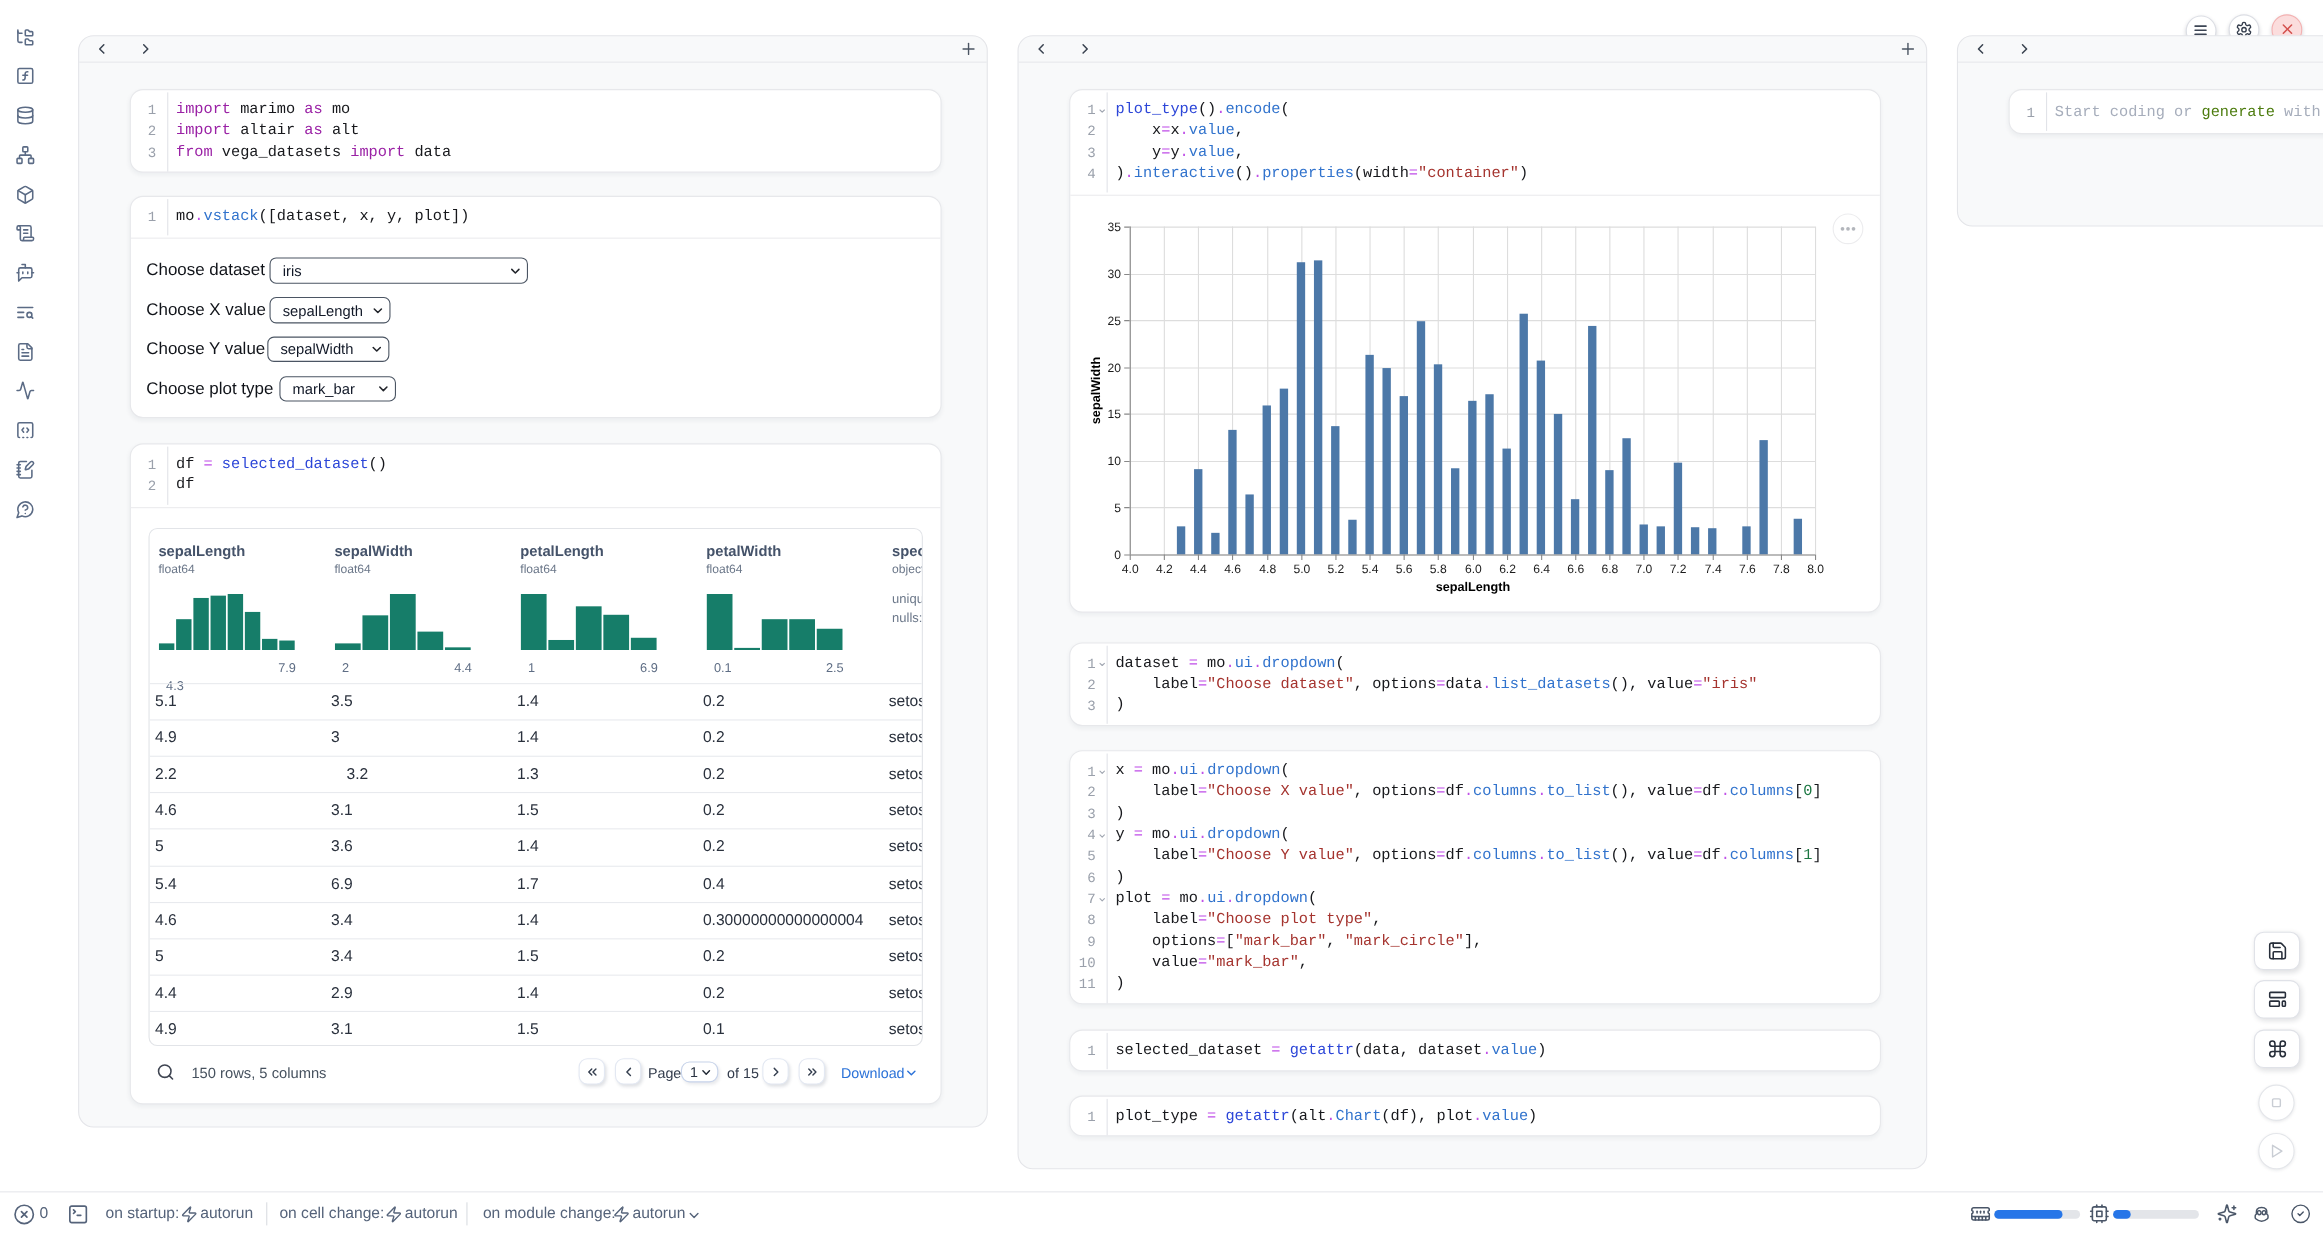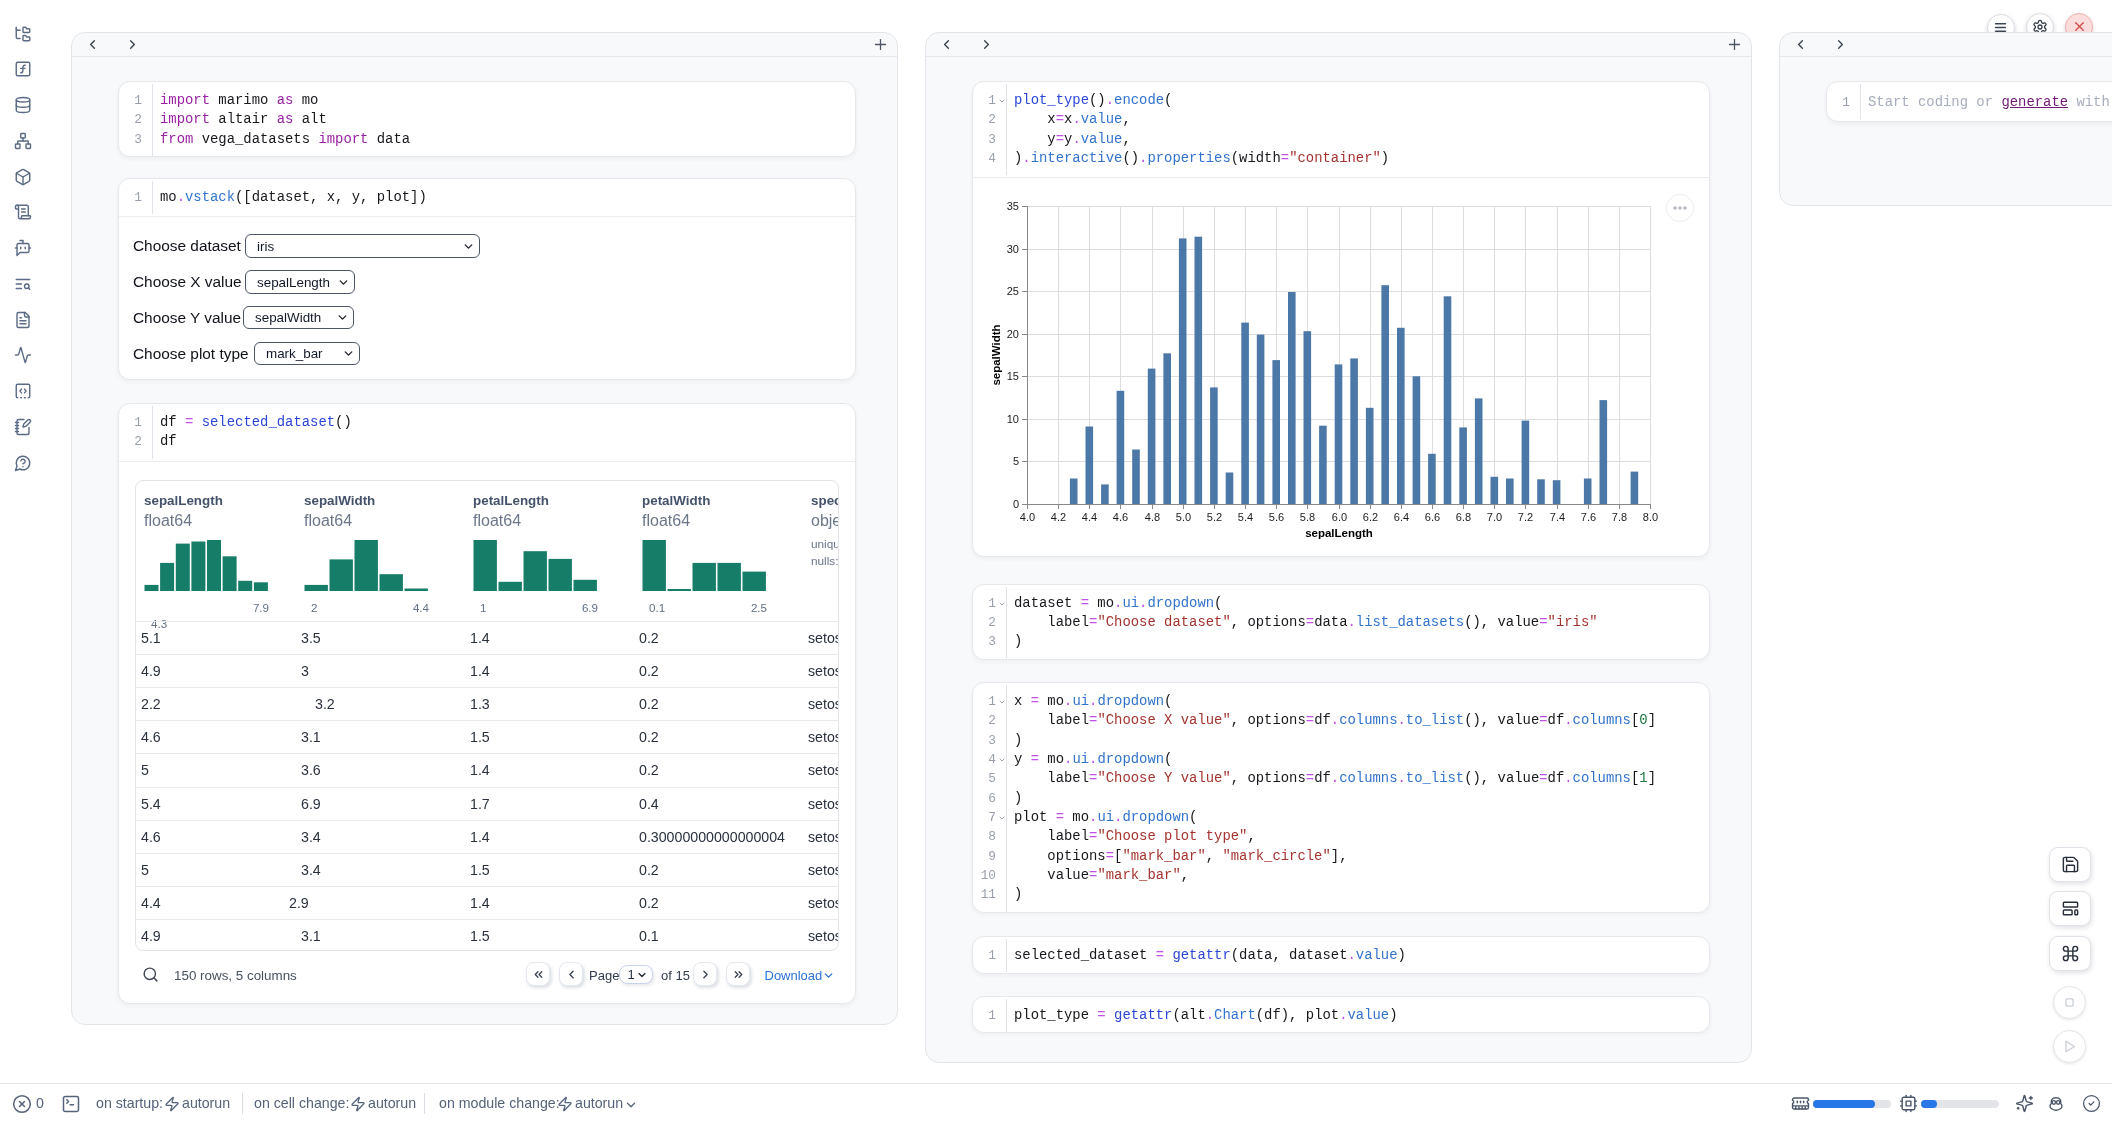--- a/index.html
+++ b/index.html
@@ -15,21 +15,21 @@
 .ct{position:absolute;left:41px}
 .cdiv{position:absolute;left:33px;top:2px;bottom:2px;width:1px;background:#e1e3e8}
 .k{color:#9a21a5}.f{color:#2c46d8}.p{color:#3173cd}.o{color:#c050e8}.s{color:#a5342f}.n{color:#1b7742}
 .drow{position:absolute;height:24px;font-size:15.4px;color:#101319;display:flex;align-items:center}
 .dsel{position:absolute;background:#fff;border:1.5px solid #4b5563;border-radius:6px;
   font-size:13.4px;color:#111827;display:flex;align-items:center;padding:0 11px}
 .dsel svg{position:absolute;right:4px}
 .tblwrap{position:absolute;left:16px;width:704px;border:1px solid #e2e4e8;border-radius:8px;
   overflow:hidden;background:#fff}
 .th{font-size:13.4px;font-weight:bold;color:#45536a}
-.tt{font-size:16px;color:#6b7789}
+.tt{font-size:11px;color:#6b7789}
 .hlab{font-size:11.6px;color:#5f6e85;position:absolute}
 .trow{position:absolute;left:0;right:0;height:33.1px;border-top:1px solid #e8eaee;
   font-size:14.2px;color:#2a313d}
 .trow span{position:absolute;top:50%;transform:translateY(-50%)}
 .pbtn{position:absolute;width:24px;height:24px;background:#fff;border:1px solid #e3e8f2;
   border-radius:8px;box-shadow:1.5px 2px 3px rgba(30,40,70,.14);display:flex;
   align-items:center;justify-content:center}
 .pbtn2{position:absolute;width:24px;height:19px;background:#fff;border:1px solid #c8d4ea;
   border-radius:8px;box-shadow:1.5px 2px 3px rgba(30,40,70,.10);display:flex;
   align-items:center;justify-content:center}
@@ -302,21 +302,21 @@
         </div>
 <div class="trow" style="top:371.7px">
           <span style="left:5px">5</span>
           <span style="left:165px">3.4</span>
           <span style="left:334px">1.5</span>
           <span style="left:503px">0.2</span>
           <span style="left:672px">setosa</span>
         </div>
 <div class="trow" style="top:404.8px">
           <span style="left:5px">4.4</span>
-          <span style="left:153px">2.9</span>
+          <span style="left:165px">2.9</span>
           <span style="left:334px">1.4</span>
           <span style="left:503px">0.2</span>
           <span style="left:672px">setosa</span>
         </div>
 <div class="trow" style="top:437.9px">
           <span style="left:5px">4.9</span>
           <span style="left:165px">3.1</span>
           <span style="left:334px">1.5</span>
           <span style="left:503px">0.1</span>
           <span style="left:672px">setosa</span>
@@ -573,21 +573,21 @@
       <svg style="position:absolute;left:13.0px;top:4.0px;" width="15" height="15" viewBox="0 0 24 24" fill="none" stroke="#3a4350" stroke-width="2.2" stroke-linecap="round" stroke-linejoin="round">
         <path d="m15 18-6-6 6-6"></path>
       </svg>
       <svg style="position:absolute;left:52.5px;top:4.0px;" width="15" height="15" viewBox="0 0 24 24" fill="none" stroke="#3a4350" stroke-width="2.2" stroke-linecap="round" stroke-linejoin="round">
         <path d="m9 18 6-6-6-6"></path>
       </svg>
     </div>
 <div class="cell" style="top:47.5px;height:41px">
 <div class="code" style="padding-top:11px">
         <div class="cdiv"></div>
-        <div class="cl"><span class="ln">1</span><span class="ct" style="color:#a6adbb">Start coding or <span style="color:#701a75;text-decoration:underline">generate</span> with AI</span></div>
+        <div class="cl"><span class="ln">1</span><span class="ct" style="color:#a6adbb">Start coding or <span style="color:#4d7c0f;">generate</span> with AI</span></div>
       </div>
 </div>
 </div>
 <div class="sqbtn" style="left:2049px;top:847px">
     <svg width="19" height="19" viewBox="0 0 24 24" fill="none" stroke="#272e3a" stroke-width="1.8" stroke-linecap="round" stroke-linejoin="round">
       <path d="M15.2 3a2 2 0 0 1 1.4.6l3.8 3.8a2 2 0 0 1 .6 1.4V19a2 2 0 0 1-2 2H5a2 2 0 0 1-2-2V5a2 2 0 0 1 2-2z"></path>
       <path d="M17 21v-7a1 1 0 0 0-1-1H8a1 1 0 0 0-1 1v7"></path>
       <path d="M7 3v4a1 1 0 0 0 1 1h7"></path>
     </svg>
   </div>

